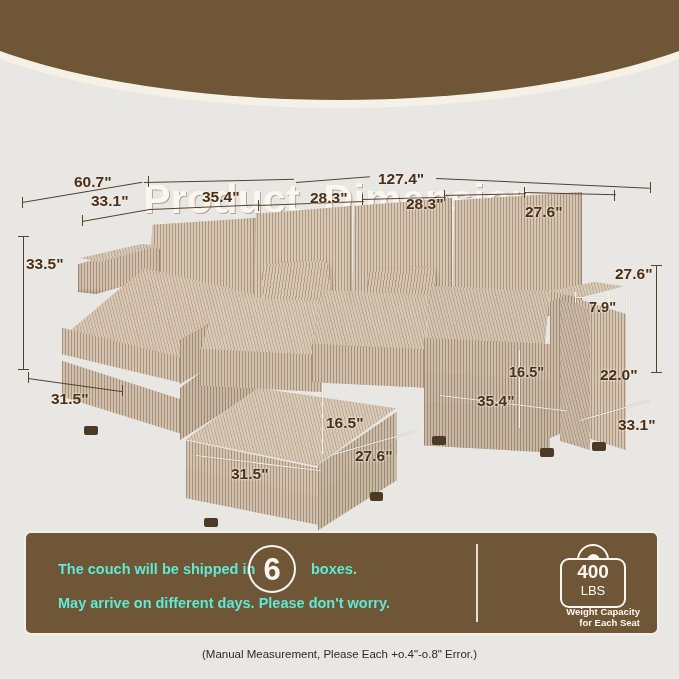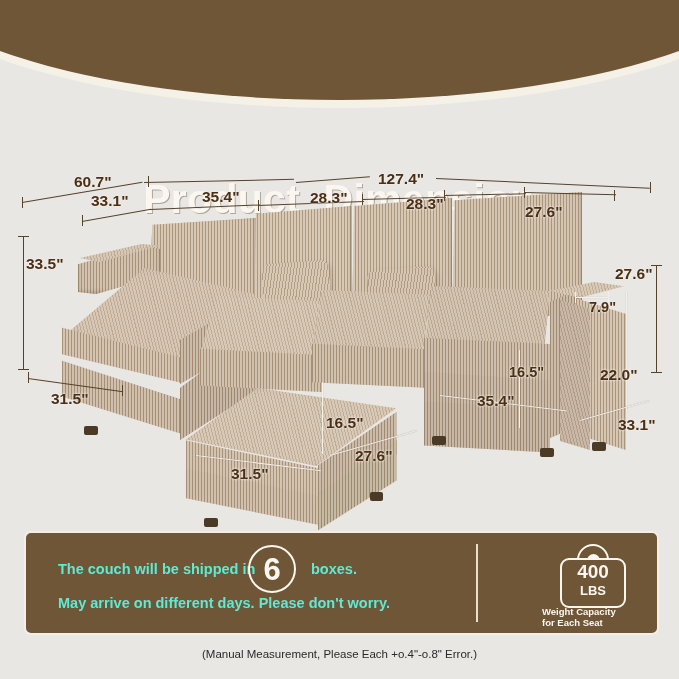--- a/index.html
+++ b/index.html
@@ -108,24 +108,24 @@
     border:2.5px solid #fbf7f0;background:#6f5637;
     display:flex;align-items:center;justify-content:center;
   }
   .badge .knob i{display:block;width:13px;height:13px;border-radius:50%;background:#fbf7f0;}
   .badge .plate{
     position:absolute;left:14px;top:14px;width:62px;height:46px;
     border:2.5px solid #fbf7f0;border-radius:9px;background:#6f5637;
     color:#fbf7f0;text-align:center;
   }
   .badge .num{position:absolute;left:0;right:0;top:2px;font-size:19px;font-weight:bold;line-height:1;}
-  .badge .lbs{position:absolute;left:0;right:0;top:24px;font-size:13px;font-weight:bold;line-height:1;}
+  .badge .lbs{position:absolute;left:0;right:0;top:24px;font-size:13px;font-weight:normal;line-height:1;}
   .badge .cap{
     position:absolute;left:-4px;right:-4px;top:62px;color:#fbf7f0;
-    font-size:9.5px;font-weight:bold;text-align:left;line-height:1.18;
+    font-size:9.5px;font-weight:bold;text-align:right;line-height:1.18;
   }
 
   .footnote{
     position:absolute;left:0;right:0;top:648px;text-align:center;
     color:#2a2a2a;font-size:11.5px;z-index:20;
   }
 </style>
 </head>
 <body>
 

